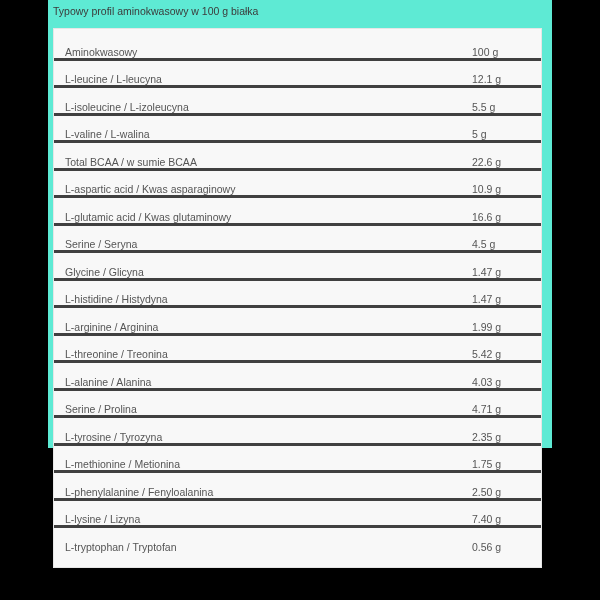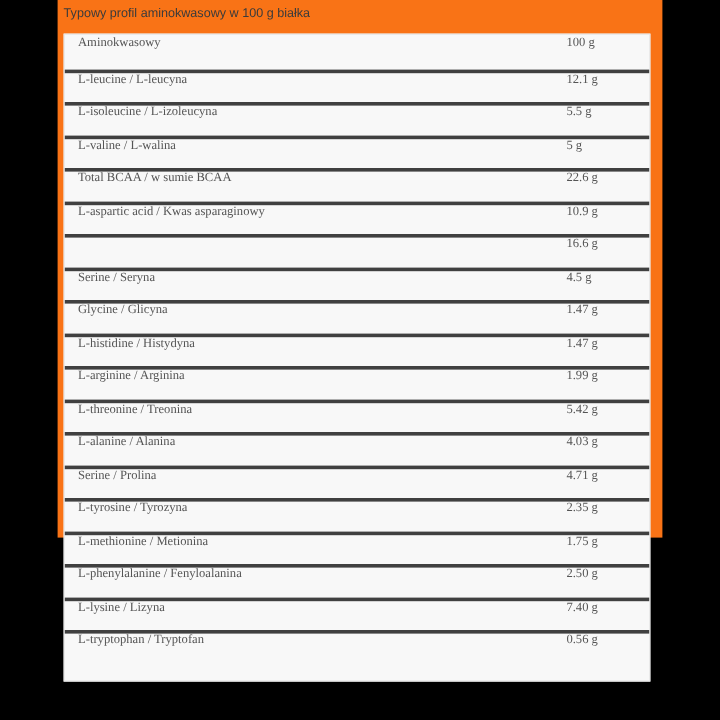--- a/index.html
+++ b/index.html
@@ -13,21 +13,21 @@
     position: relative;
     overflow: hidden;
     font-family: "Liberation Sans", "DejaVu Sans", sans-serif;
   }
   .page {
     position: absolute;
     left: 48px;
     top: 0;
     width: 504px;
     height: 448px;
-    background: #f97316;
+    background: #5eead4;
   }
   .page-title {
     position: absolute;
     left: 5px;
     top: 4px;
     font-size: 10.5px;
     line-height: 14px;
     color: #3b3b3b;
     white-space: nowrap;
   }
@@ -40,22 +40,21 @@
     background: #f8f8f8;
     border: 1px solid #e6e6e6;
     padding-top: 1px;
     padding-bottom: 14px;
   }
   .row {
     position: relative;
     height: 27.5px;
     box-sizing: border-box;
     display: flex;
-    align-items: flex-start;
-    font-family: Liberation Serif, serif;
+    align-items: flex-end;
   }
   .row + .row {
     border-top: 3px solid #404040;
   }
   .row .label {
     padding-left: 11px;
     font-size: 10.5px;
     color: #555555;
     white-space: nowrap;
   }
@@ -92,20 +91,21 @@
       </div>
       <div class="row">
         <span class="label">Total BCAA / w sumie BCAA</span>
         <span class="value">22.6 g</span>
       </div>
       <div class="row">
         <span class="label">L-aspartic acid / Kwas asparaginowy</span>
         <span class="value">10.9 g</span>
       </div>
       <div class="row">
+        <span class="label">L-glutamic acid / Kwas glutaminowy</span>
         <span class="value">16.6 g</span>
       </div>
       <div class="row">
         <span class="label">Serine / Seryna</span>
         <span class="value">4.5 g</span>
       </div>
       <div class="row">
         <span class="label">Glycine / Glicyna</span>
         <span class="value">1.47 g</span>
       </div>

